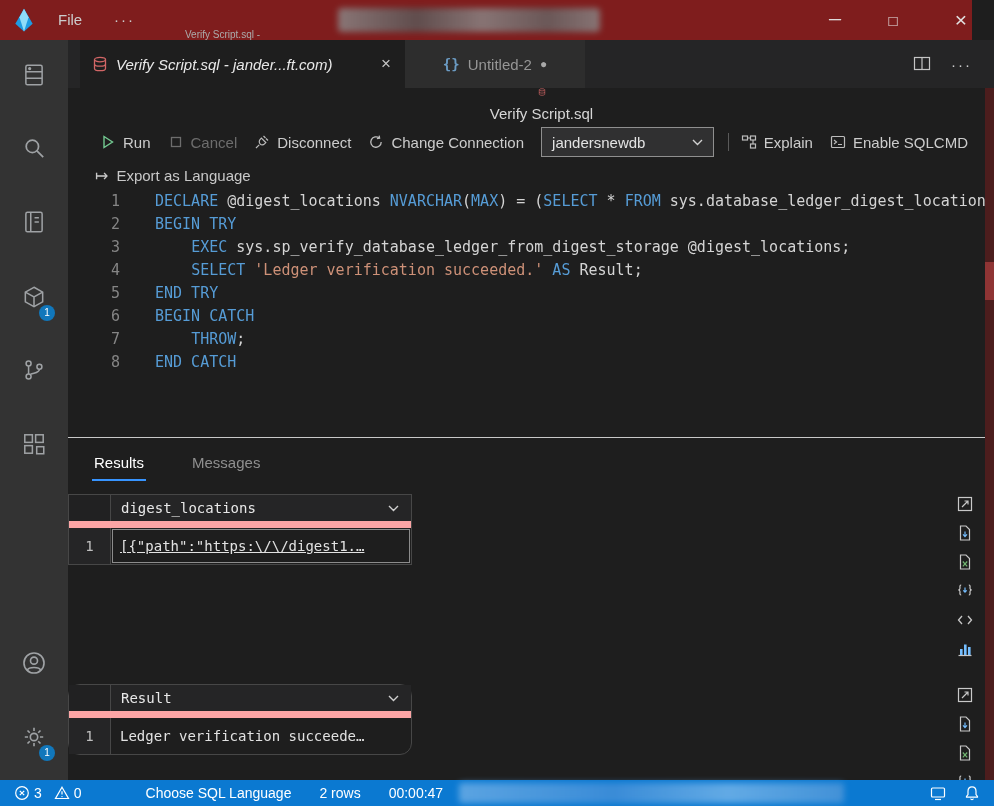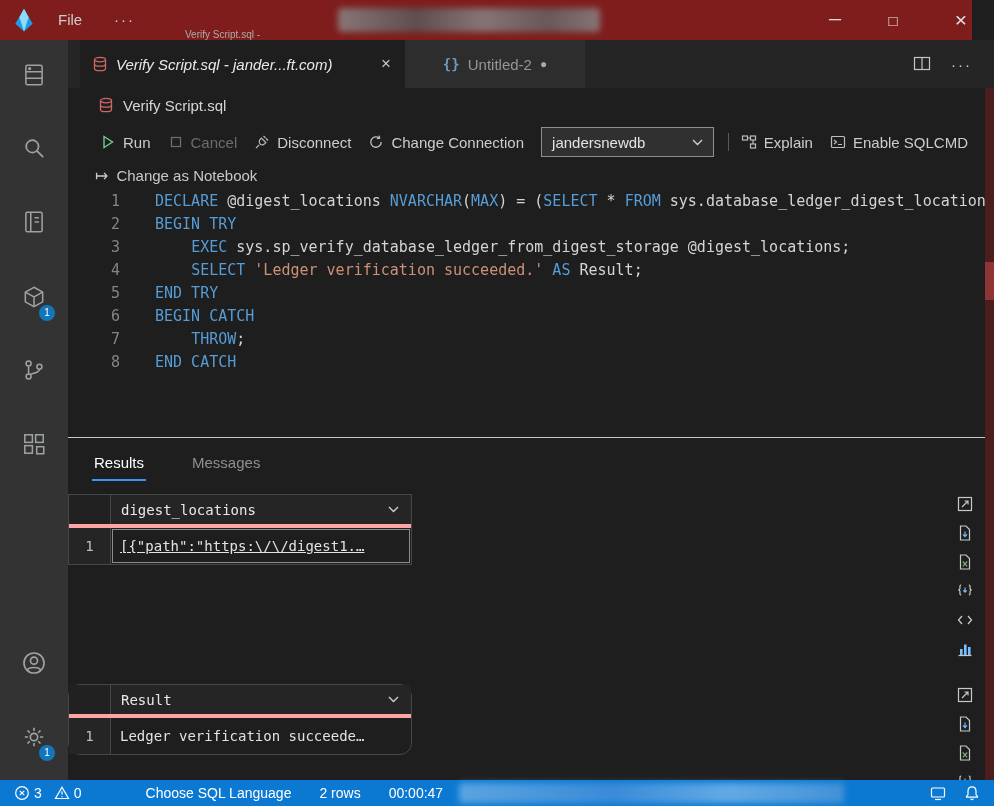--- a/index.html
+++ b/index.html
@@ -36,21 +36,21 @@
   .tab1 .tab-label { font-style:italic; white-space:nowrap; overflow:hidden; text-overflow:ellipsis; flex:1; }
   .tab-close { color:#c5c5c5; font-size:17px; padding:0 2px; }
   .tab2 { left:337px; width:180px; background:#2d2d2d; color:#969696; }
   .braces-glyph { color:#6b9bc3; font-weight:bold; font-size:14px; font-family:"DejaVu Sans Mono",monospace; }
   .dirty-dot { color:#a8a8a8; font-size:12px; }
   .tab-actions { position:absolute; right:22px; top:0; height:48px; display:flex; align-items:center; gap:20px; }
   .tab-actions .more { color:#cccccc; letter-spacing:2px; font-size:15px; }
 
   
   .edheader { position:absolute; left:68px; top:88px; width:917px; height:34px; background:#1e1e1e;
-    display:flex; align-items:center; gap:9px; padding-left:30px; font-size:15px; color:#d6d6d6; }
+    display:flex; align-items:center; gap:9px; padding-left:30px; font-size:15px; color:#d6d6d6;flex-direction:column; }
   .edtoolbar { position:absolute; left:68px; top:122px; width:917px; height:40px; display:flex; align-items:center; padding-left:32px; font-size:15px; color:#cccccc; }
   .tbtn { display:flex; align-items:center; gap:7px; margin-right:17px; white-space:nowrap; }
   .tbtn.disabled { color:#6d6d6d; }
   .conn-select { width:212px; height:30px; border:1px solid #8f8f8f; background:#303031; display:flex; align-items:center;
     justify-content:space-between; padding:0 10px; color:#e3e3e3; margin-right:14px; }
   .tb-sep { border-left:1px solid #5a5a5a; height:18px; margin:0 12px 0 0; }
   .exportrow { position:absolute; left:68px; top:162px; height:26px; display:flex; align-items:center; gap:8px; padding-left:27px; font-size:15px; color:#c8c8c8; }
   .export-arrow { font-size:16px; color:#c8c8c8; }
 
   
@@ -62,21 +62,21 @@
 
   .sash { position:absolute; left:68px; top:437px; width:917px; height:1px; background:#c8c8c8; }
 
   
   .panel-tabs { position:absolute; left:68px; top:450px; width:917px; height:36px; display:flex; gap:44px; padding-left:24px; font-size:15px; align-items:flex-start; }
   .ptab { padding:4px 2px 8px 2px; color:#8f8f8f; }
   .ptab.active { color:#ffffff; font-weight:normal; border-bottom:2px solid #3794ff; }
 
   .grid { position:absolute; left:68px; width:344px; border:1px solid #474747; background:#1e1e1e; }
   .grid1 { top:494px; } .grid2 { top:684px;border-radius:12px; }
-  .grid-header { display:flex; height:33px; background:#252526; border-bottom:4px solid #fca5a5; }
+  .grid-header { display:flex; height:33px; background:#252526; border-bottom:7px solid #fca5a5; }
   .grid-corner { width:42px; border-right:1px solid #474747; background:#212122; }
   .grid-htext { flex:1; display:flex; align-items:center; justify-content:space-between; padding:0 12px 0 10px;
     font-family:"DejaVu Sans Mono",monospace; font-size:14px; color:#e8e8e8; }
   .grid-row { display:flex; height:36px; }
   .grid-rownum { width:42px; border-right:1px solid #474747; background:#252526; display:flex; align-items:center; justify-content:center;
     font-family:"DejaVu Sans Mono",monospace; font-size:14px; color:#bfbfbf; }
   .grid-cell { flex:1; display:flex; align-items:center; padding:0 9px; font-family:"DejaVu Sans Mono",monospace; font-size:14px;
     color:#e2e2e2; white-space:nowrap; overflow:hidden; }
   .grid-cell.selected { outline:1px solid #8c8c8c; outline-offset:-2px; }
   .grid-cell.link span { text-decoration:underline; }
@@ -261,21 +261,21 @@
     <svg width="16" height="16" viewBox="0 0 16 16" fill="none" stroke="#bcbcbc" stroke-width="1.2">
       <rect x="1.5" y="2.5" width="13" height="11" rx="1"></rect>
         <path d="M4 6 L6.5 8 L4 10 M8 10.5 H12"></path>
     </svg>
     <span>Enable SQLCMD</span>
   </div>
 </div>
 
 <div class="exportrow">
   <span class="export-arrow">↦</span>
-  <span>Change as Notebook</span>
+  <span>Export as Language</span>
 </div>
 
 <div class="code">
     <div class="code-line"><span class="line-num">1</span><span class="line-content"><span class="tok-kw">DECLARE</span><span class="tok-pl"> @digest_locations </span><span class="tok-kw">NVARCHAR</span><span class="tok-pl">(</span><span class="tok-kw">MAX</span><span class="tok-pl">) = (</span><span class="tok-kw">SELECT</span><span class="tok-pl"> * </span><span class="tok-kw">FROM</span><span class="tok-pl"> sys.database_ledger_digest_locations);</span></span></div>
     <div class="code-line"><span class="line-num">2</span><span class="line-content"><span class="tok-kw">BEGIN TRY</span></span></div>
     <div class="code-line"><span class="line-num">3</span><span class="line-content"><span class="tok-pl">    </span><span class="tok-kw">EXEC</span><span class="tok-pl"> sys.sp_verify_database_ledger_from_digest_storage @digest_locations;</span></span></div>
     <div class="code-line"><span class="line-num">4</span><span class="line-content"><span class="tok-pl">    </span><span class="tok-kw">SELECT</span><span class="tok-str"> 'Ledger verification succeeded.'</span><span class="tok-kw"> AS</span><span class="tok-pl"> Result;</span></span></div>
     <div class="code-line"><span class="line-num">5</span><span class="line-content"><span class="tok-kw">END TRY</span></span></div>
     <div class="code-line"><span class="line-num">6</span><span class="line-content"><span class="tok-kw">BEGIN CATCH</span></span></div>
     <div class="code-line"><span class="line-num">7</span><span class="line-content"><span class="tok-pl">    </span><span class="tok-kw">THROW</span><span class="tok-pl">;</span></span></div>

